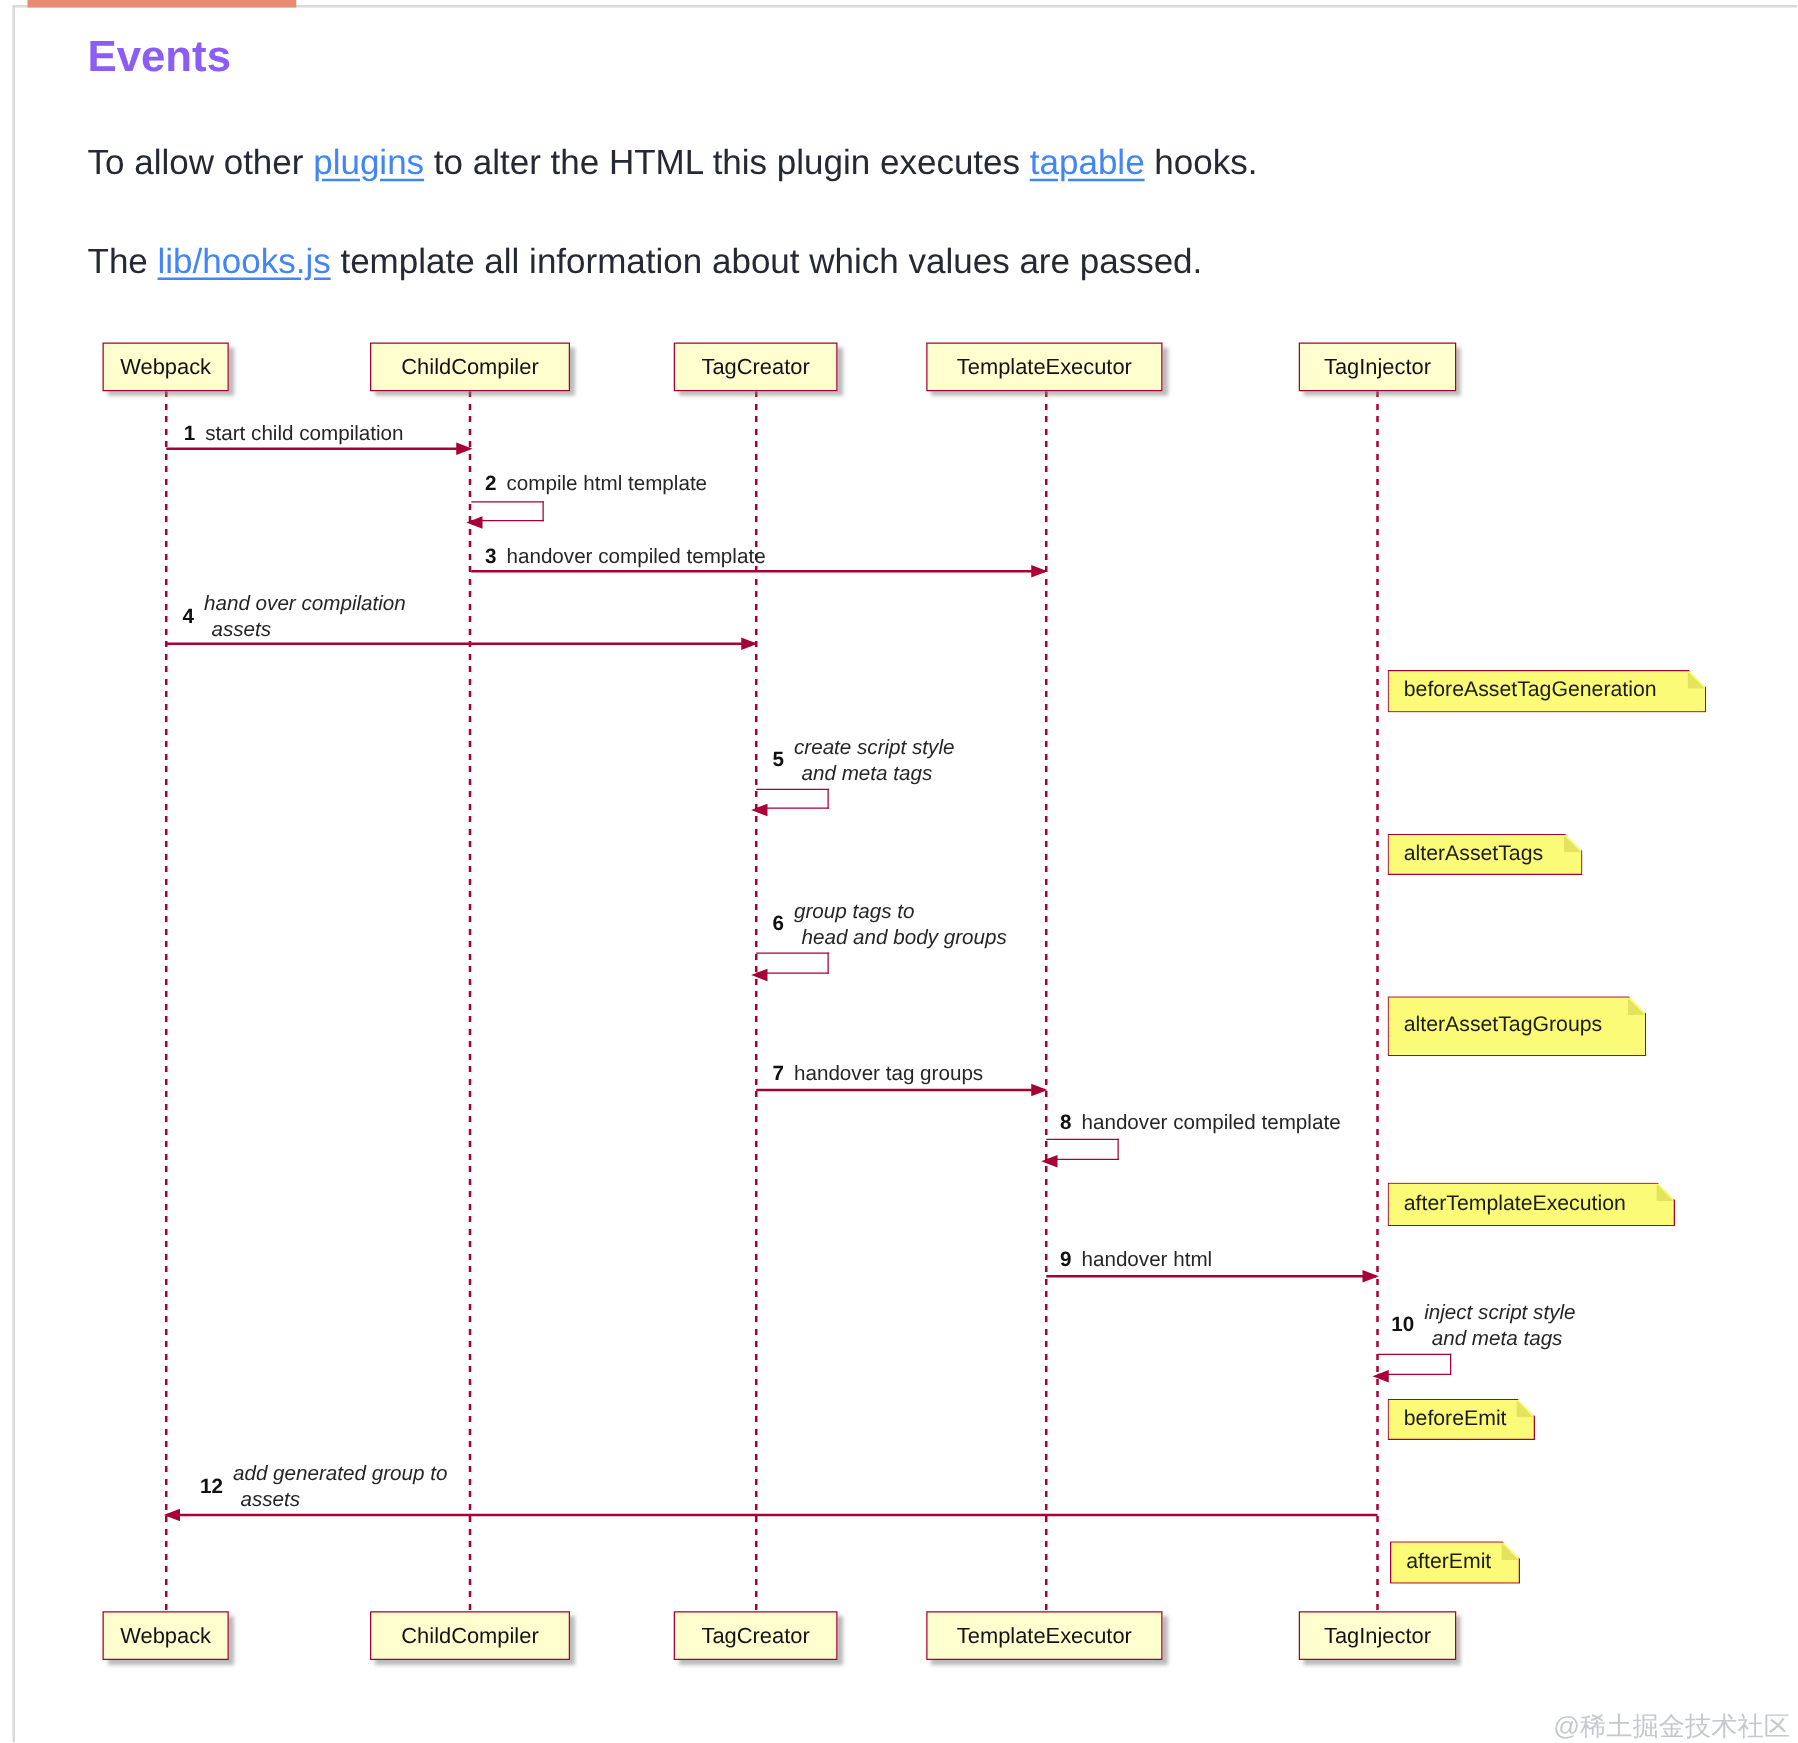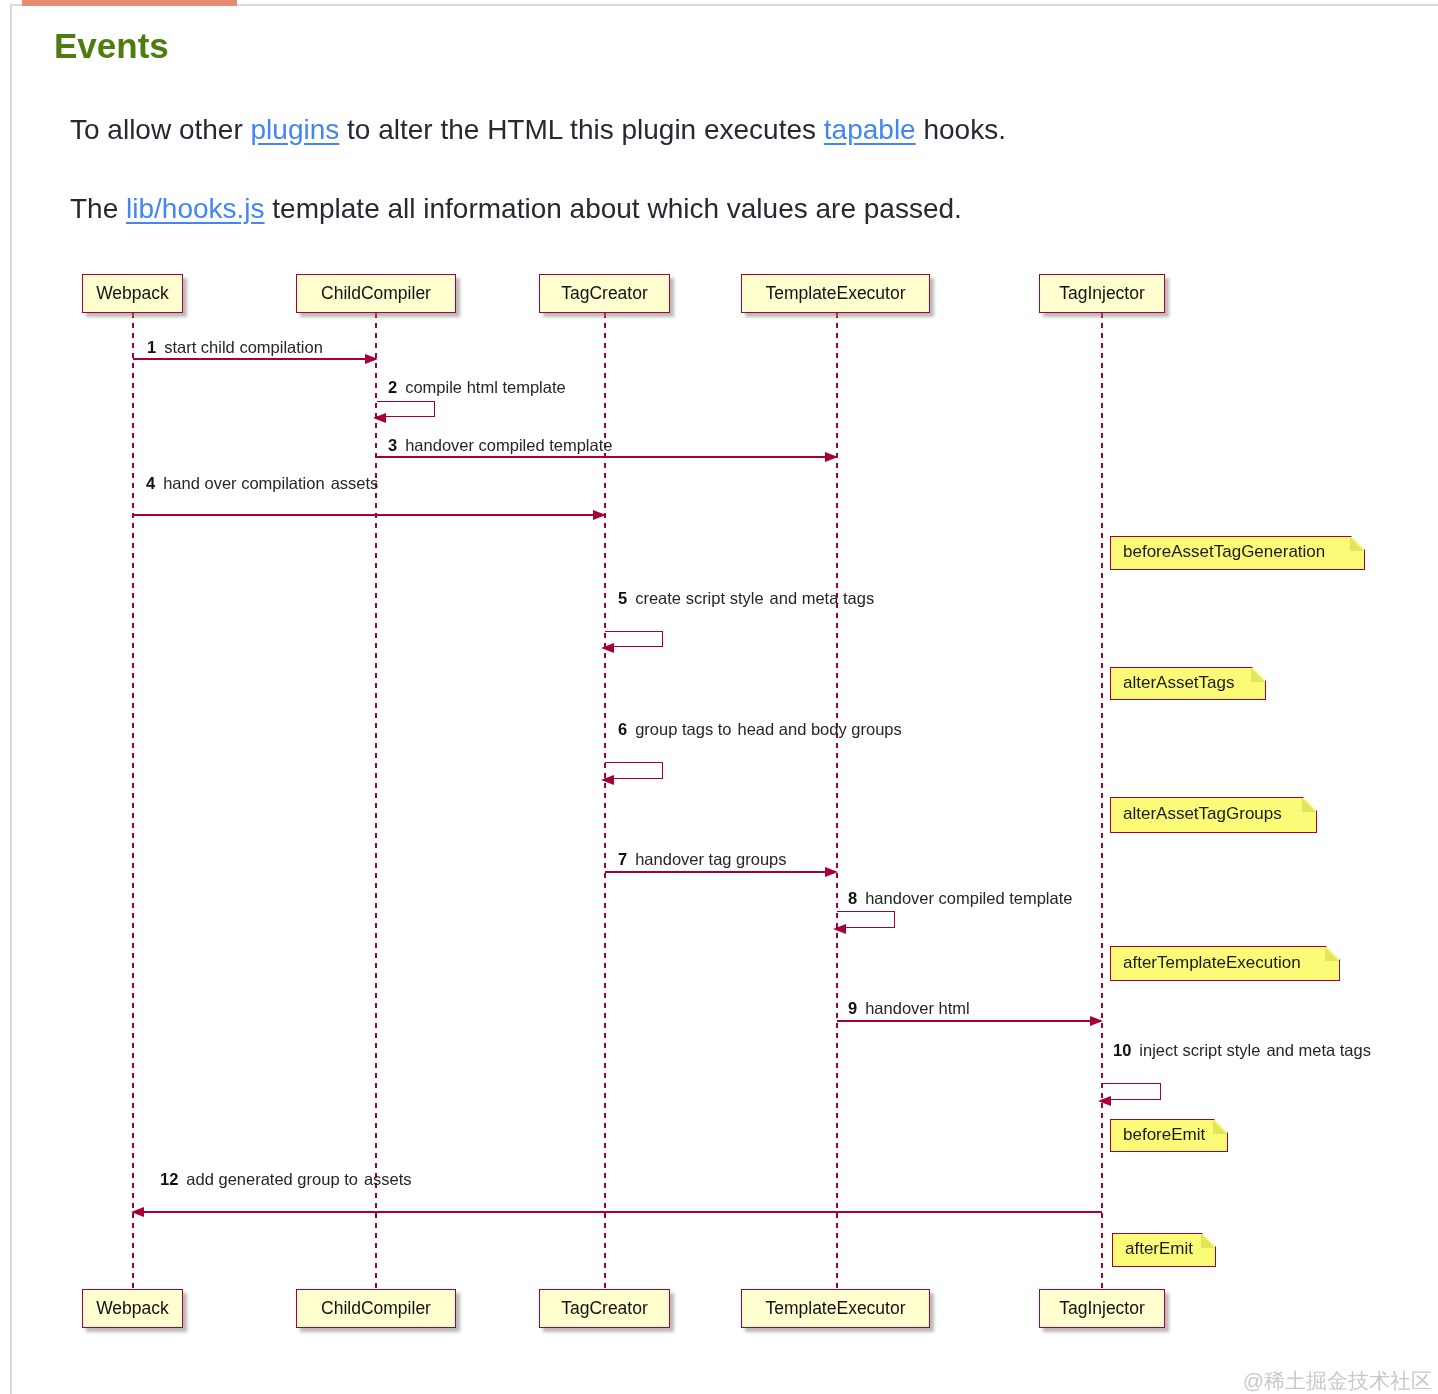--- a/index.html
+++ b/index.html
@@ -5,36 +5,36 @@
   html,body{margin:0;padding:0;background:#ffffff;}
   .page{
     position:relative;width:1438px;height:1394px;background:#ffffff;
     font-family:"Liberation Sans",sans-serif;overflow:hidden;
   }
   
   .top-line{position:absolute;left:10px;top:4px;width:1428px;height:2px;background:#d9d9d9;}
   .left-line{position:absolute;left:10px;top:4px;width:2px;height:1390px;background:#d9d9d9;}
   .progress-bar{position:absolute;left:22px;top:0;width:215px;height:6px;background:#e98b71;}
   
-  .doc-title{position:absolute;left:54px;top:26px;margin:0;font-size:35px;font-weight:700;color:#4d7c0f;}
+  .doc-title{position:absolute;left:70px;top:26px;margin:0;font-size:35px;font-weight:700;color:#8b5cf6;}
   .para{position:absolute;left:70px;margin:0;font-size:28px;line-height:36px;color:#252933;white-space:nowrap;}
   .para a{color:#4285f4;text-decoration:underline;text-underline-offset:4px;cursor:pointer;}
   
   .lifeline{position:absolute;top:313px;height:976px;width:2px;
     background:repeating-linear-gradient(to bottom,#A80036 0 5px,transparent 5px 10px);}
   .participant{
     position:absolute;height:39px;background:#FEFECE;border:1.6px solid #A80036;
     box-shadow:4px 4px 3px rgba(130,130,130,.55);
     display:flex;align-items:center;justify-content:center;
     font-size:17.5px;color:#131313;box-sizing:border-box;
   }
   .mlabel{position:absolute;font-size:16.5px;color:#262626;white-space:nowrap;}
   .mlabel .num{font-weight:700;margin-right:8px;color:#111;}
   .mlabel.multi{display:flex;align-items:center;line-height:20.5px;}
-  .mlabel.multi .lines{display:flex;flex-direction:row;}
+  .mlabel.multi .lines{display:flex;flex-direction:column;font-style:italic;}
   .mlabel.multi .lines .l2{padding-left:6px;}
   .arrow{position:absolute;height:2px;background:#A80036;}
   .arrow .head{position:absolute;width:0;height:0;border-top:5px solid transparent;border-bottom:5px solid transparent;top:-4px;}
   .arrow .head-r{right:-2px;border-left:13px solid #A80036;}
   .arrow .head-l{left:-2px;border-right:13px solid #A80036;}
   .selfloop{position:absolute;border:1.6px solid #A80036;border-left:none;box-sizing:content-box;}
   .selfloop .head{position:absolute;left:-4px;bottom:-7px;width:0;height:0;
     border-top:5px solid transparent;border-bottom:5px solid transparent;border-right:13px solid #A80036;}
   .note{
     position:absolute;background:#FBFB77;border:1.3px solid #A80036;box-sizing:border-box;
@@ -120,21 +120,21 @@
         <span class="num">6</span>
         <span class="lines">
           <span class="l1">group tags to</span>
           <span class="l2">head and body groups</span>
         </span>
       </div>
     <div class="selfloop" style="left:605px;top:762px;width:57px;height:15px">
         <span class="head"></span>
       </div>
 
-    <div class="note" style="left:1110px;top:797px;width:207px;height:36px">alterAssetTagGroups</div>
+    <div class="note" style="left:1110px;top:797px;width:207px;height:48px">alterAssetTagGroups</div>
 
     <div class="mlabel" style="left:618px;top:850px"><span class="num">7</span><span>handover tag groups</span></div>
     <div class="arrow" style="left:605px;top:871px;width:231px">
         <span class="head head-r"></span>
       </div>
 
     <div class="mlabel" style="left:848px;top:889px"><span class="num">8</span><span>handover compiled template</span></div>
     <div class="selfloop" style="left:837px;top:911px;width:57px;height:15px">
         <span class="head"></span>
       </div>

